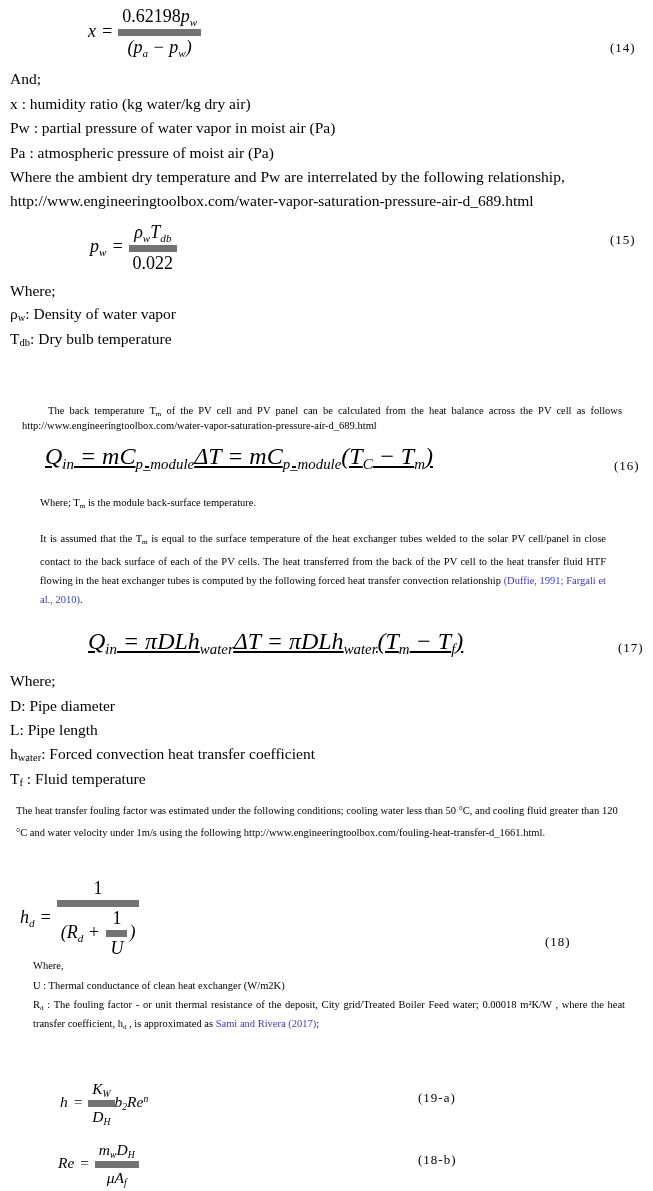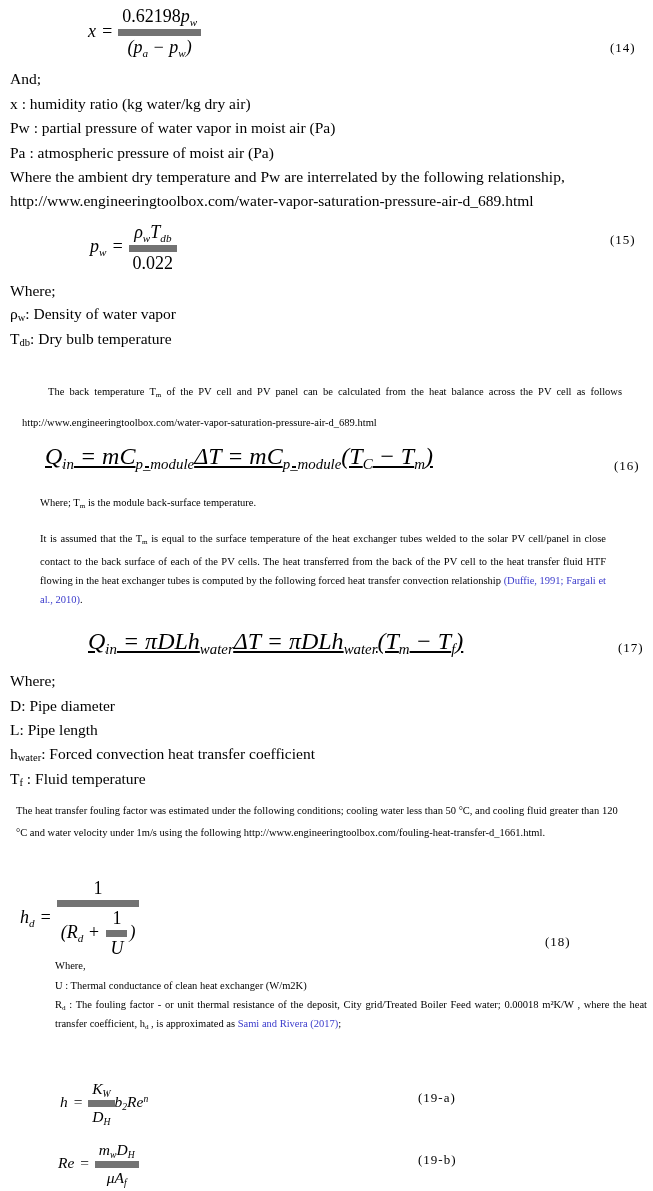--- a/index.html
+++ b/index.html
@@ -16,24 +16,24 @@
   .frac{display:inline-block;vertical-align:middle;text-align:center;}
   .frac>.num{display:block;border-bottom:7px solid #737373;padding:0 4px 1px 4px;}
   .frac>.den{display:block;padding:1px 4px 0 4px;}
   .frac.inner{vertical-align:middle;margin:0 2px;}
   .s{font-size:62%;vertical-align:-0.35em;}
   .p{font-size:62%;vertical-align:0.5em;}
   .ls{font-size:68%;vertical-align:-0.22em;}
   .eqlabel{font-size:13px;font-style:normal;letter-spacing:1px;white-space:nowrap;text-align:center;}
   .cite{color:var(--cite,#3a3acb);}
   .just{text-align:justify;}
-  .para1{width:600px;line-height:28px;text-indent:26px;}
+  .para1{width:600px;line-height:12px;text-indent:26px;margin-top:27px;}
   .para2{width:566px;line-height:19.3px;}
   .para3{width:612px;line-height:22px;}
-  .wblock{width:592px;line-height:16px;margin-left:22px;}
+  .wblock{width:592px;line-height:16px;}
   .wblock .went{margin-bottom:3.5px;}
 </style>
 </head>
 <body>
 
 <div class="page">
 
   <div class="abs eq" style="top:6px;left:88px">
     <span>x</span><span class="rel">=</span><span class="frac"><span class="num"><span class="up">0.62198</span><span>p</span><span class="s">w</span></span><span class="den"><span>(p</span><span class="s">a</span><span> − p</span><span class="s">w</span><span>)</span></span></span>
   </div>
@@ -95,15 +95,15 @@
   </div>
 
   <div class="abs eq med" style="top:1080px;left:60px">
     <span>h</span><span class="rel">=</span><span class="frac"><span class="num"><span>K</span><span class="s">W</span></span><span class="den"><span>D</span><span class="s">H</span></span></span><span><span>b</span><span class="s">2</span></span><span><span>Re</span><span class="p">n</span></span>
   </div>
   <div class="abs eqlabel" style="top:1090px;left:418px">(19-a)</div>
 
   <div class="abs eq med" style="top:1141px;left:58px">
     <span>Re</span><span class="rel">=</span><span class="frac"><span class="num"><span>m</span><span class="s">w</span><span>D</span><span class="s">H</span></span><span class="den"><span>μA</span><span class="s">f</span></span></span>
   </div>
-  <div class="abs eqlabel" style="top:1152px;left:418px">(19-b)</div>
+  <div class="abs eqlabel" style="top:1152px;left:418px">(18-b)</div>
 
 </div>
 
 </body></html>

